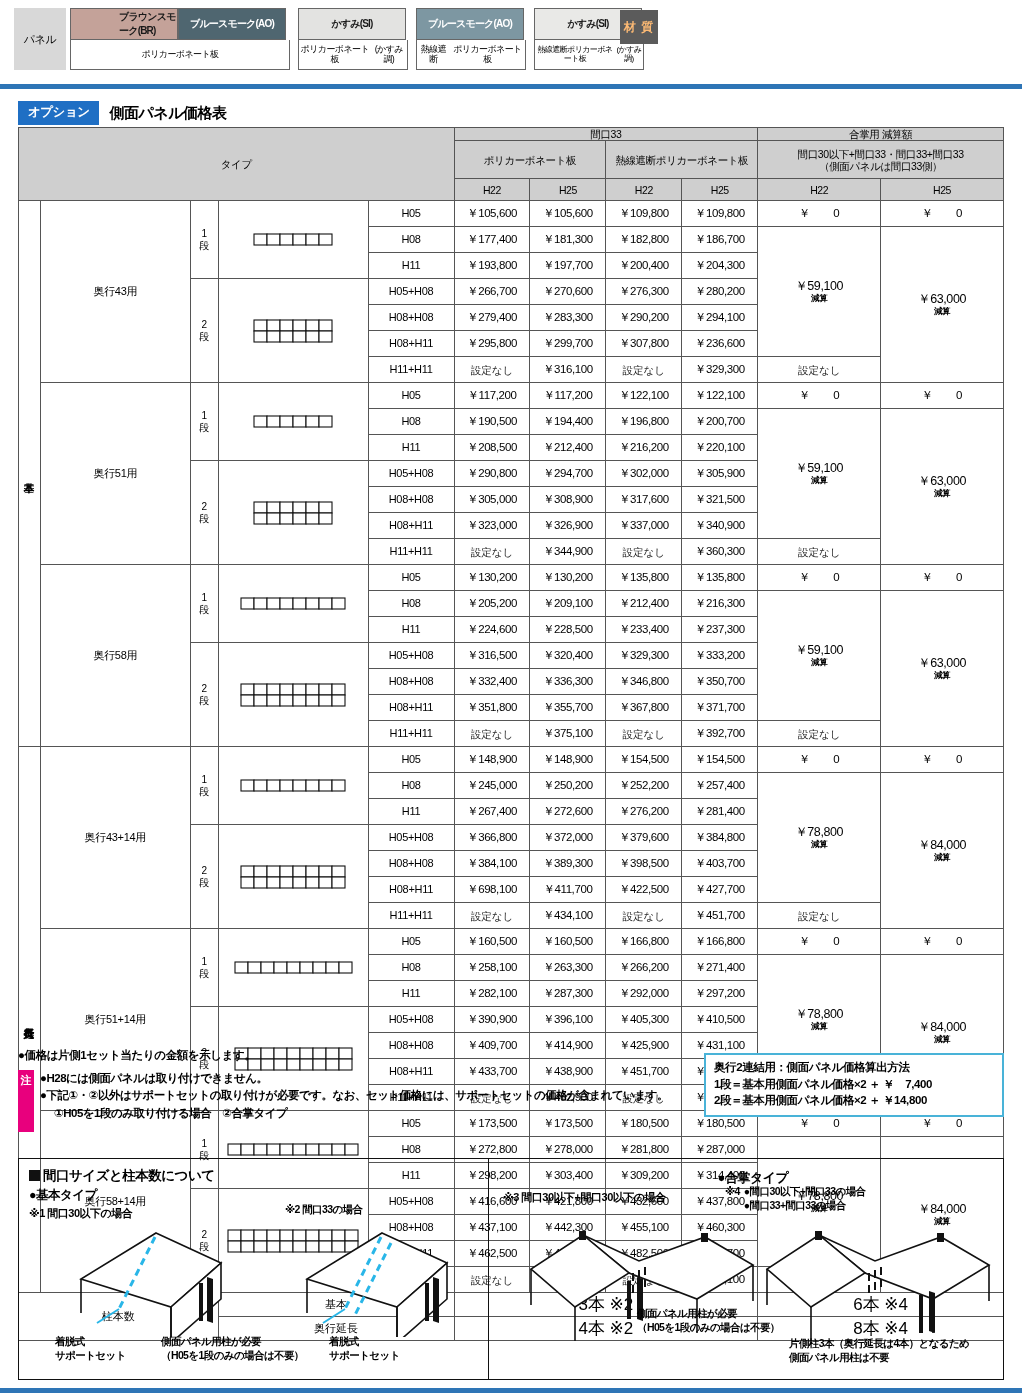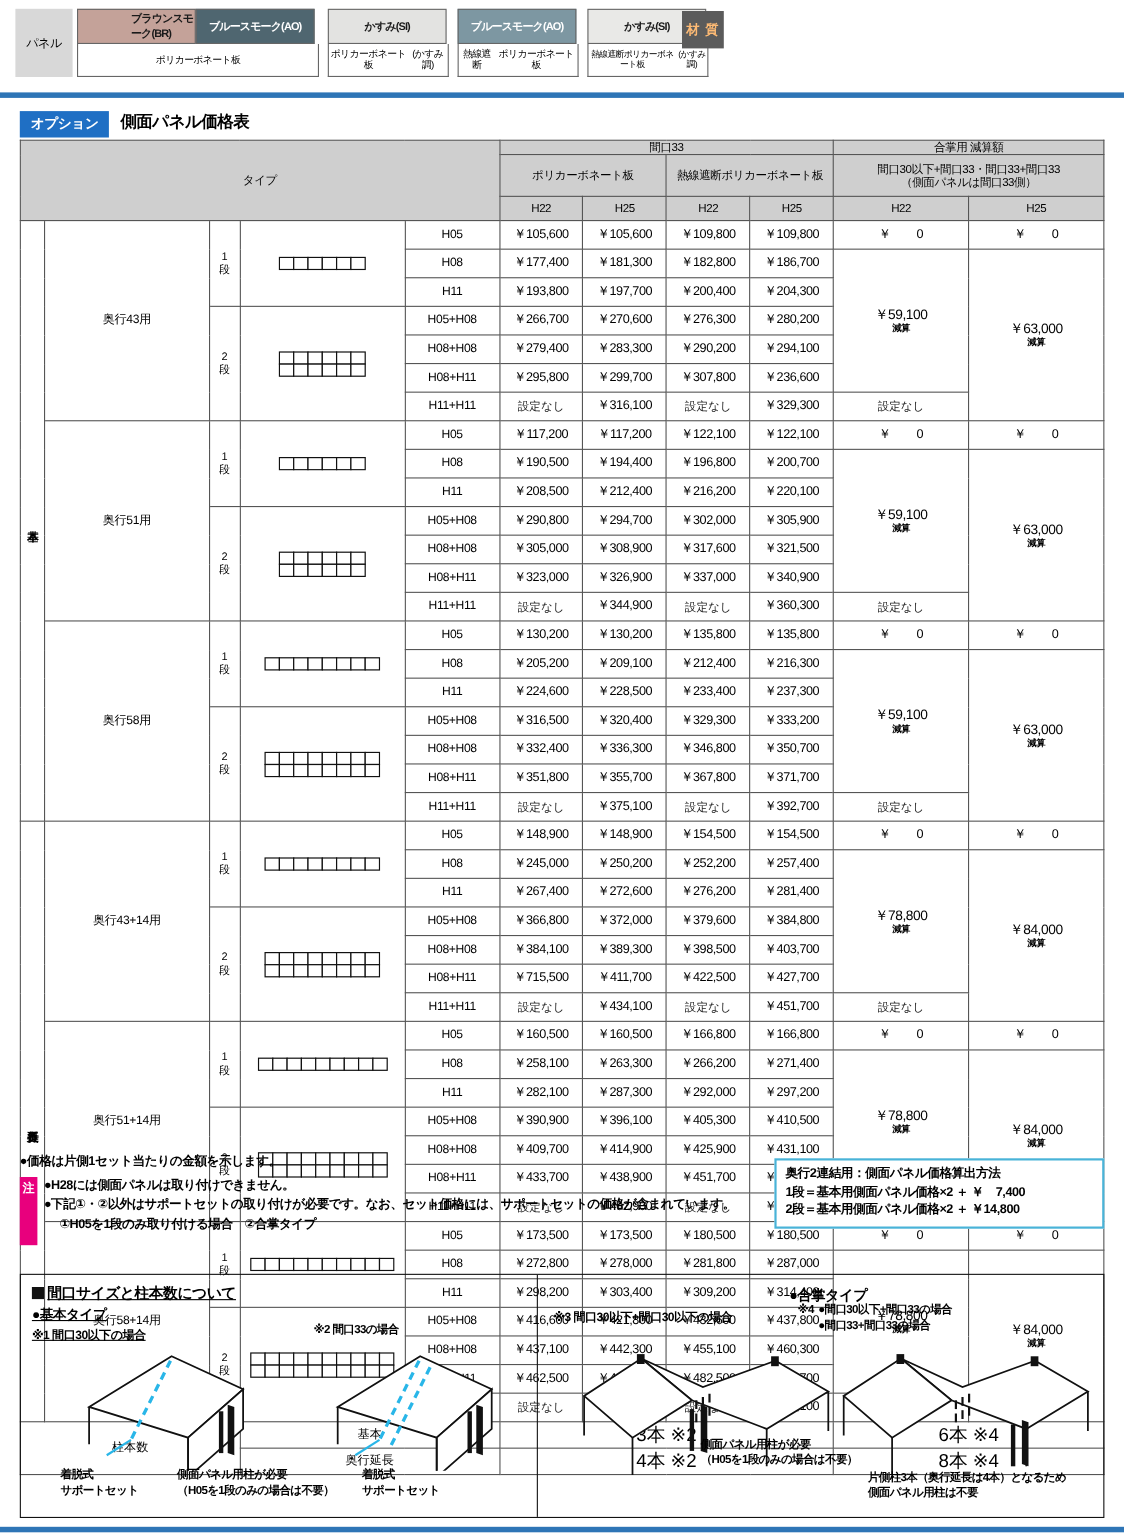--- a/index.html
+++ b/index.html
@@ -56,21 +56,21 @@
     margin-left:8px; font-size:11.5px; line-height:1.45; font-weight:bold;
     letter-spacing:-.3px;
   }
 
   .blue-rule {
     position:absolute; left:0; top:84px; width:1022px; height:5px;
     background:#2e75b6;
   }
 
   
-  .opt-head { position:absolute; left:18px; top:101px; display:flex; align-items:flex-start; }
+  .opt-head { position:absolute; left:18px; top:101px; display:flex; align-items:center; }
   .opt-badge {
     background:#1f6fc4; color:#fff; font-size:12.5px; font-weight:bold;
     padding:3px 10px 4px; letter-spacing:-.5px;
   }
   .opt-title { margin-left:10px; font-size:15px; font-weight:bold; letter-spacing:-.5px; }
 
   
   table.price {
     position:absolute; left:18px; top:127px;
     width:986px; border-collapse:collapse;
@@ -124,21 +124,21 @@
     font-size:11.5px; line-height:1.45; font-weight:bold; letter-spacing:-.4px;
   }
   .calc-box .t1 { font-size:11.5px; }
 
   
   .illus {
     position:absolute; left:18px; top:1158px; width:986px; height:222px;
     border:1.5px solid #111;
     display:flex;
   }
-  .illus-left { width:470px; border-right:1.5px solid #111; position:relative; padding:8px 0 0 10px;text-decoration:underline; }
+  .illus-left { width:470px; border-right:1.5px solid #111; position:relative; padding:8px 0 0 10px; }
   .illus-right { flex:1; position:relative; padding:8px 0 0 14px; }
   .ih { font-size:13.5px; font-weight:bold; letter-spacing:-.5px; }
   .ih .sq { display:inline-block; width:11px; height:11px; background:#111; margin-right:3px; vertical-align:-1px; }
   .ih2 { font-size:12.5px; font-weight:bold; letter-spacing:-.5px; margin-top:2px; }
   .cap { font-size:11px; font-weight:bold; letter-spacing:-.5px; }
   .cap-abs { position:absolute; font-size:10.5px; font-weight:bold; letter-spacing:-.6px; line-height:1.3; }
   .bottom-rule { position:absolute; left:0; top:1388px; width:1022px; height:5px; background:#2e75b6; }
 </style>
 </head>
 <body>
@@ -567,21 +567,21 @@
       </tr>
       <tr>
         <td class="typ" style="height:26px">H08+H08</td>
         <td class="price-cell">￥384,100</td>
         <td class="price-cell">￥389,300</td>
         <td class="price-cell">￥398,500</td>
         <td class="price-cell">￥403,700</td>
       </tr>
       <tr>
         <td class="typ" style="height:26px">H08+H11</td>
-        <td class="price-cell">￥715,500</td>
+        <td class="price-cell">￥698,100</td>
         <td class="price-cell">￥411,700</td>
         <td class="price-cell">￥422,500</td>
         <td class="price-cell">￥427,700</td>
       </tr>
       <tr>
         <td class="typ" style="height:26px">H11+H11</td>
         <td class="na">設定なし</td>
         <td class="price-cell">￥434,100</td>
         <td class="na">設定なし</td>
         <td class="price-cell">￥451,700</td>

